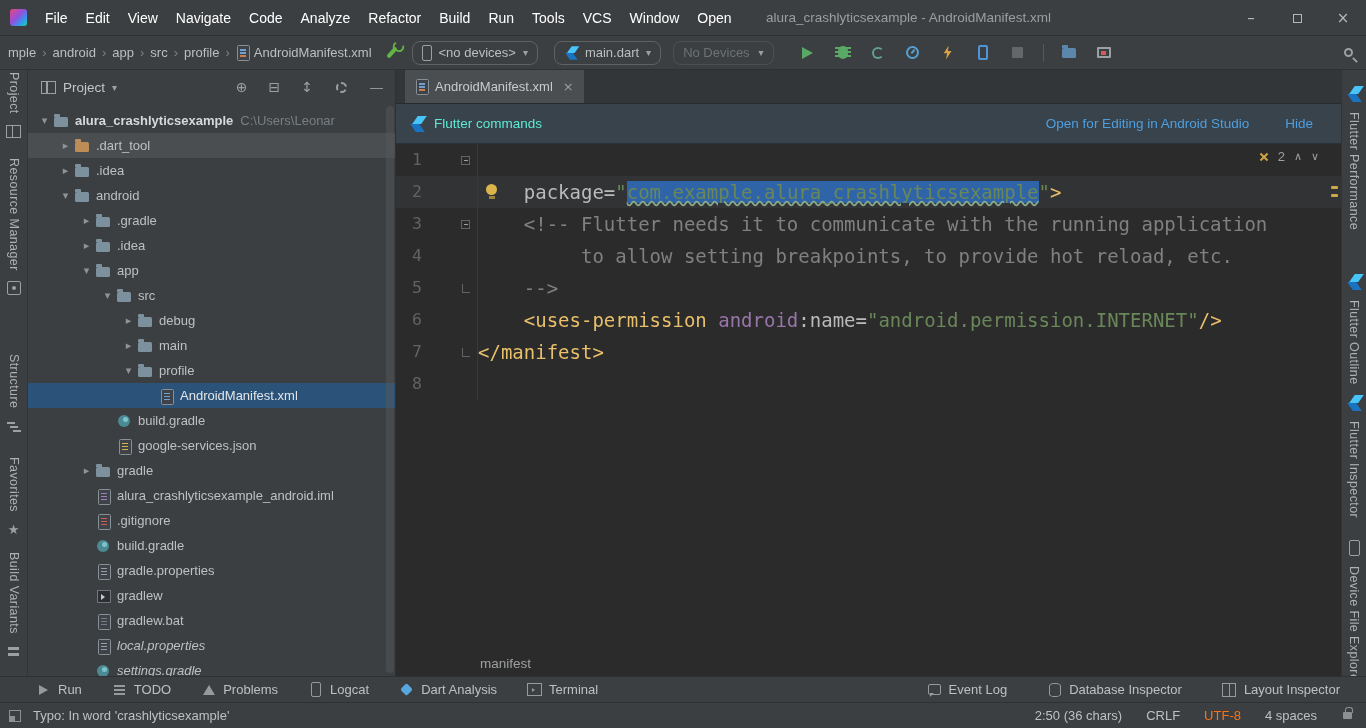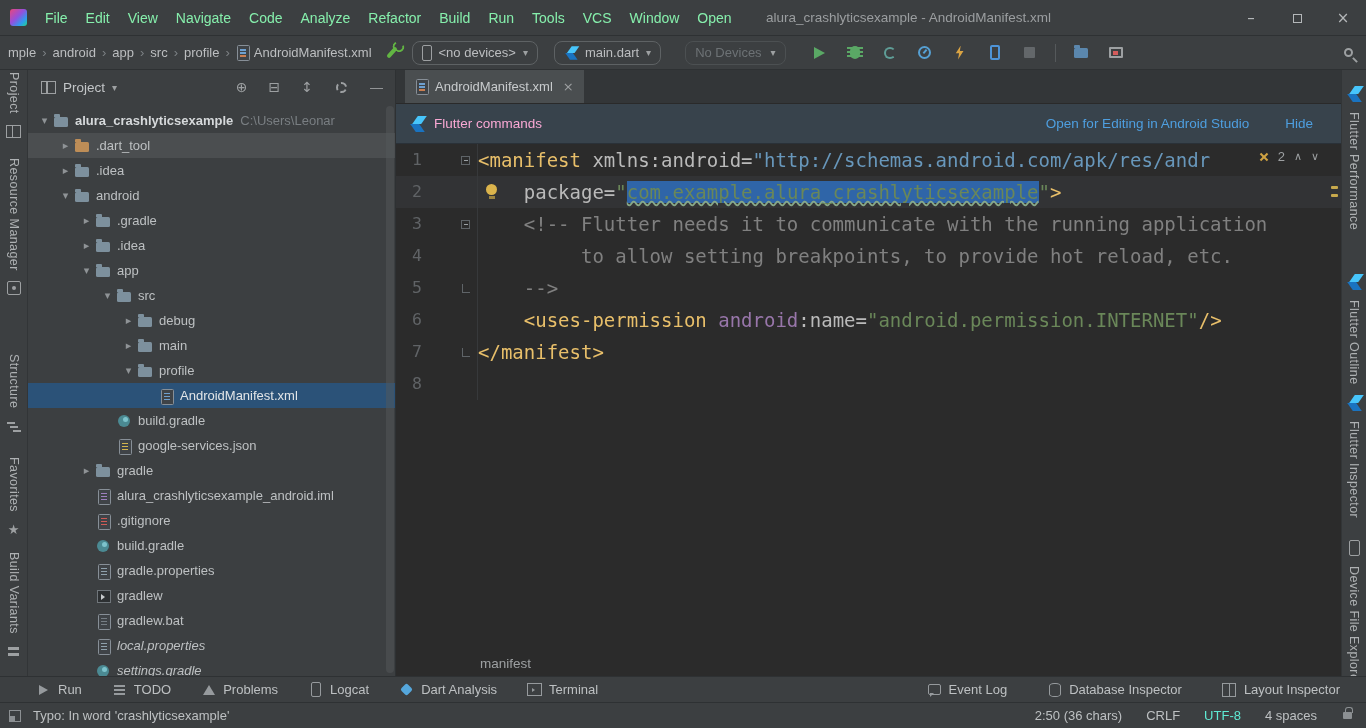--- a/index.html
+++ b/index.html
@@ -10,38 +10,38 @@
     font-family:"Liberation Sans", sans-serif; font-size:13px;
   }
   .flex { flex:1; }
 
   
   .titlebar { position:absolute; top:0; left:0; right:0; height:36px;
     display:flex; align-items:center; border-bottom:1px solid #2e3133; background:#3c3f41; }
   .ide-logo { width:17px; height:17px; border-radius:3px; margin:0 9px 0 10px; flex:none;
     background:linear-gradient(135deg,#e9467c,#9350dd 45%,#2f9bf0 75%,#21d789); }
   .menubar { display:flex; align-items:center; }
-  .menu-item { padding:0 9px; font-size:14px; color:#86efac; line-height:36px; cursor:default; }
+  .menu-item { padding:0 9px; font-size:14px; color:#ffffff; line-height:36px; cursor:default; }
   .win-title { position:absolute; left:766px; top:0; line-height:36px; color:#9b9ea0; font-size:13.5px; }
   .win-controls { position:absolute; right:0; top:0; height:36px; display:flex; }
   .win-controls > span { width:46px; display:flex; align-items:center; justify-content:center;
     color:#b4b7b9; font-size:15px; font-family:"DejaVu Sans",sans-serif; }
   .wc-max i { display:block; width:9px; height:9px; border:1.4px solid #b4b7b9; }
 
   
   .toolbar { position:absolute; top:36px; left:0; right:0; height:34px;
     display:flex; align-items:center; padding-left:8px; border-bottom:1px solid #2e3133; background:#3c3f41; }
   .crumbs { display:flex; align-items:center; gap:4px; flex:none; }
   .crumb { display:flex; align-items:center; gap:5px; color:#bcbec0; font-size:13px; }
   .crumb-sep { color:#7c8084; font-size:13px; padding:0 2px; }
   .combo { display:flex; align-items:center; gap:7px; height:24px; padding:0 9px;
     border:1px solid #5e6264; border-radius:8px; font-size:13px; color:#bcbec0; }
   .combo.disabled { border-color:#4c5052; color:#6d7275; }
   .combo .caret { color:#9da0a2; font-size:10px; font-family:"DejaVu Sans",sans-serif; }
-  .c1 { margin-left:18px; } .c2 { margin-left:16px; } .c3 { margin-left:24px;gap:9px; }
+  .c1 { margin-left:18px; } .c2 { margin-left:16px; } .c3 { margin-left:12px;gap:9px; }
   .tb-actions { display:flex; align-items:center; gap:15px; margin-left:24px; flex:1; padding-right:8px; }
   .tb-actions > :last-child { margin-left:auto; }
   .tbtn { width:20px; height:20px; display:flex; align-items:center; justify-content:center; }
   .tsep { width:1px; height:18px; background:#55595b; }
   .ai { display:block; position:relative; }
   .ai-run { width:0; height:0; border-left:11px solid #5aa865; border-top:6.5px solid transparent; border-bottom:6.5px solid transparent; }
   .ai-debug { width:10px; height:13px; background:#5aa865; border-radius:5px; }
   .ai-debug::before { content:''; position:absolute; left:-3px; right:-3px; top:5px; height:1.5px;
     background:#5aa865; box-shadow:0 4px 0 #5aa865,0 -4px 0 #5aa865; }
   .ai-coverage { width:12px; height:12px; border-radius:50%; border:2px solid #5f9e97; border-right-color:transparent; }
@@ -128,21 +128,21 @@
   
   .editor { position:absolute; left:395px; top:70px; bottom:52px; right:25px;
     background:#2b2b2b; display:flex; flex-direction:column; border-left:1px solid #2e3133; }
   .tabbar { height:34px; flex:none; background:#333638; display:flex; align-items:stretch; padding-left:9px; border-bottom:1px solid #2a2a2a; }
   .tab { display:flex; align-items:center; gap:7px; padding:0 10px; background:#4a4e50; color:#c8cbcd; font-size:13px; }
   .tab-close { color:#9da0a2; margin-left:3px; font-family:"DejaVu Sans",sans-serif; }
   .ficon { position:relative; width:13px; height:15px; display:inline-block; flex:none; }
   .ficon::before { content:''; position:absolute; left:1px; top:0; width:11px; height:14px; background:#3f4347; border:1px solid #878f97; border-radius:1.5px; }
   .ficon::after { content:''; position:absolute; left:4px; top:4px; width:6px; height:1.5px; background:#6ea0d0; box-shadow:0 3px 0 #6ea0d0, 0 6px 0 #c97f52; }
   .banner { height:40px; flex:none; background:#38434c; display:flex; align-items:center; gap:10px; padding:0 28px 0 14px; border-bottom:1px solid #2a3138; }
-  .banner-label { color:#f9a8d4; font-size:13.5px; }
+  .banner-label { color:#5eead4; font-size:13.5px; }
   .banner a { color:#4e9fe0; font-size:13.5px; text-decoration:none; cursor:pointer; }
   .banner a + a { margin-left:26px; }
   .code { flex:1; position:relative; overflow:hidden; font-family:"DejaVu Sans Mono",monospace; font-size:19px; }
   .code-line { height:32px; line-height:32px; display:flex; position:relative; }
   .code-line.current { background:#323335; }
   .gutter { width:82px; flex:none; display:flex; align-items:center; border-right:1px solid #37393b; }
   .lnum { width:26px; text-align:right; color:#606366; font-size:16.5px; }
   .fold { flex:1; display:flex; justify-content:flex-end; align-items:center; padding-right:7px; }
   .fold i { display:block; }
   .fm-start { width:9px; height:9px; border:1px solid #5f6468; position:relative; }
@@ -187,21 +187,21 @@
   .bi-event-log::after { content:''; position:absolute; left:3px; bottom:0; border-top:4px solid #969a9d; border-right:4px solid transparent; }
   .bi-database::before { content:''; width:10px; height:12px; border:1.5px solid #969a9d; border-radius:5px/3px; }
   .bi-layout::before { content:''; width:12px; height:12px; border:1.5px solid #969a9d; }
   .bi-layout::after { content:''; position:absolute; left:7px; top:1.5px; width:1.5px; height:12px; background:#969a9d; }
 
   .statusbar { position:absolute; left:0; right:0; bottom:0; height:26px; background:#3c3f41;
     border-top:1px solid #2e3133; display:flex; align-items:center; font-size:13px; color:#bdc0c2; }
   .sw-icon { width:12px; height:12px; border:1.5px solid #8c9093; position:relative; margin:0 12px 0 9px; flex:none; }
   .sw-icon::before { content:''; position:absolute; left:0; bottom:0; width:5px; height:5px; background:#8c9093; }
   .sb-right { display:flex; align-items:center; gap:24px; margin-left:auto; padding-right:14px; }
-  .sb-right .dim { color:#5eead4; }
+  .sb-right .dim { color:#f97316; }
   .lock-icon { width:9px; height:7px; background:#8c9093; border-radius:1px; position:relative; margin-left:2px; }
   .lock-icon::before { content:''; position:absolute; left:1.5px; top:-5px; width:6px; height:5px;
     border:1.5px solid #8c9093; border-bottom:none; border-radius:3px 3px 0 0; }
   .phone-icon { width:10px; height:16px; border:1.5px solid #9da0a2; border-radius:2px; flex:none; }
 </style>
 </head>
 <body>
 
 <div id="app">
 
@@ -500,21 +500,20 @@
     </div>
     <div class="code">
       <div id="code-lines">
           <div class="code-line">
             <span class="gutter">
               <span class="lnum">1</span>
               <span class="fold">
                 <i class="fm-start"></i>
               </span>
             </span>
-            <span class="ltext"><span class="tok-tag">&lt;manifest</span><span class="tok-attr"> xmlns:android=</span><span class="tok-url">"http://schemas.android.com/apk/res/andr</span></span>
           </div>
           <div class="code-line current">
             <span class="gutter">
               <span class="lnum">2</span>
               <span class="fold"></span>
             </span>
             <span class="ltext"><span class="tok-plain">    </span><span class="tok-attr">package=</span><span class="tok-string">"</span><span class="tok-sel">com.example.alura_crashlyticsexample</span><span class="tok-string">"</span><span class="tok-tag">&gt;</span></span>
             <span class="bulb"></span>
           </div>
           <div class="code-line">

